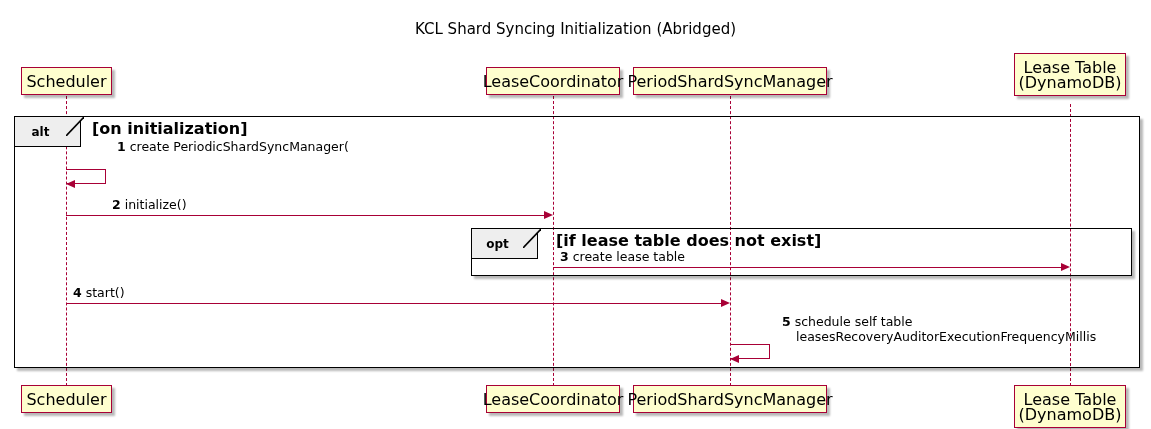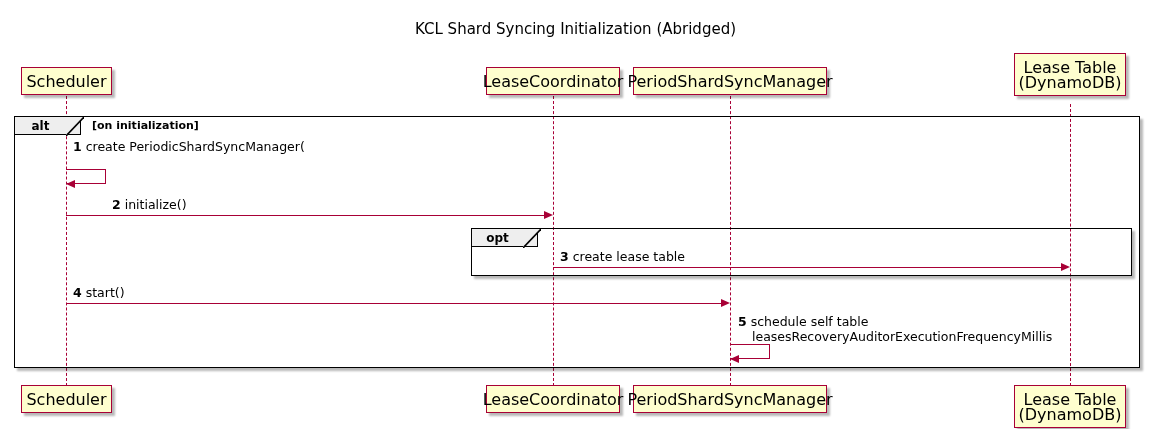--- a/index.html
+++ b/index.html
@@ -67,36 +67,36 @@
     position: absolute;
     box-sizing: border-box;
     border: 1.6px solid #000000;
     background: transparent;
     box-shadow: 3px 3px 2px rgba(0,0,0,0.28);
   }
   .frag-tab {
     position: absolute;
     left: 0;
     top: 0;
-    height: 18px;
+    height: 30px;
     box-sizing: border-box;
     background: #EEEEEE;
     border-right: 1.6px solid #000000;
     border-bottom: 1.6px solid #000000;
     display: flex;
     align-items: center;
     justify-content: center;
     font-size: 12px;
     font-weight: bold;
     color: #000000;
     padding-right: 14px;
   }
   .frag-label {
     position: absolute;
-    font-size: 11px;
+    font-size: 16px;
     font-weight: bold;
     color: #000000;
     white-space: nowrap;
   }
 
   
   .msg-line {
     position: absolute;
     height: 0;
     border-top: 1.4px solid #A80036;
@@ -126,21 +126,21 @@
 
   
   .self-loop {
     position: absolute;
     box-sizing: border-box;
     border-top: 1.4px solid #A80036;
     border-right: 1.4px solid #A80036;
     border-bottom: 1.4px solid #A80036;
     border-left: none;
   }
-  .msg-stack { position: absolute; white-space: nowrap; }
+  .msg-stack { position: absolute; white-space: nowrap; margin-left: 44px; }
   .msg-stack .ln { display: block; line-height: 14.5px; font-size: 12.5px; color:#000; }
 </style>
 </head>
 <body>
 
 <div id="canvas">
 
   <div class="diagram-title">KCL Shard Syncing Initialization (Abridged)</div>
 
   <div class="lifeline" style="left:66px; top:84px; height:290px;"></div>
@@ -171,20 +171,21 @@
   <div class="msg-arrow" style="left:544px; top:198.5px;"></div>
 
   <div class="fragment" style="left:471px; top:216px; width:661px; height:48px;"></div>
   <div class="frag-tab" style="left:472px; top:217px; width:66px;">
     <span>opt</span>
   </div>
   <svg class="abs" style="left:523px; top:217px; width:18px; height:19px;" viewBox="0 0 18 19">
     <polygon points="0,0 18,0 0,19" fill="#EEEEEE"></polygon>
     <polyline points="18,0 0,19" fill="none" stroke="#000000" stroke-width="1.6"></polyline>
   </svg>
+  <div class="frag-label" style="left:556px; top:219px;">[if lease table does not exist]</div>
 
   <div class="msg-text" style="left:560px; top:238px;text-align:center;">
     <span class="msg-num">3</span>&nbsp;<span>create lease table</span>
   </div>
   <div class="msg-line" style="left:553px; top:255px; width:508px;"></div>
   <div class="msg-arrow" style="left:1061px; top:250.5px;"></div>
 
   <div class="msg-text" style="left:73px; top:274px;">
     <span class="msg-num">4</span>&nbsp;<span>start()</span>
   </div>

